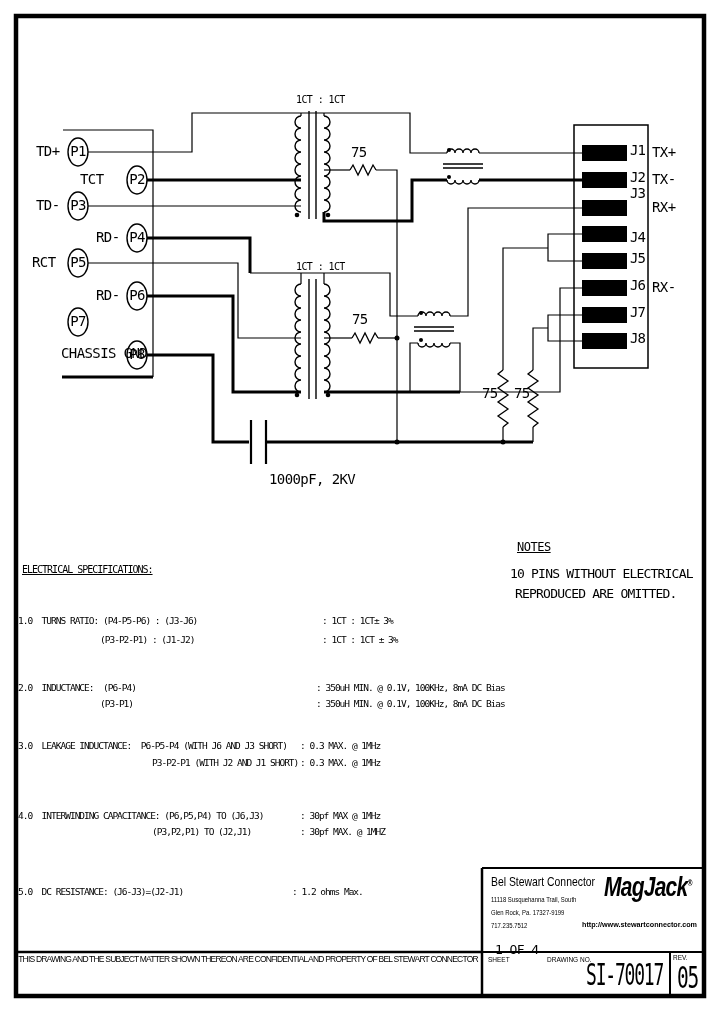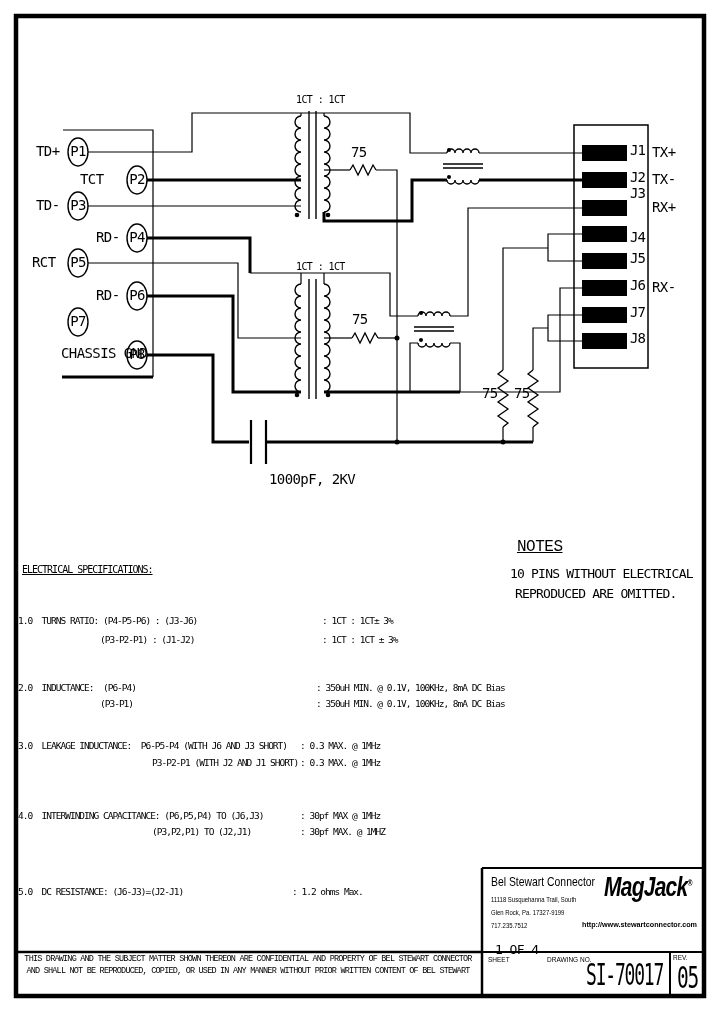--- a/index.html
+++ b/index.html
@@ -4,27 +4,27 @@
 <style>
   html,body{margin:0;padding:0;background:#fff;}
   #page{position:relative;width:720px;height:1012px;background:#fff;overflow:hidden;
         font-family:"DejaVu Sans Mono",monospace;color:#000;}
   #schem-svg{position:absolute;left:0;top:0;}
   .lbl{position:absolute;font-family:"DejaVu Sans Mono",monospace;font-size:14px;
        letter-spacing:-0.6px;white-space:pre;line-height:11px;}
   .pid{width:22px;text-align:center;}
   .jid{font-size:14px;letter-spacing:-1px;}
   .ratio{font-size:10px;}
-  .note-h{font-size:16px;letter-spacing:-0.5px;text-decoration:underline;font-family:Liberation Mono, monospace;}
+  .note-h{font-size:12px;letter-spacing:-0.5px;text-decoration:underline;}
   .note-l{font-size:13px;letter-spacing:-0.8px;}
   .spec{position:absolute;font-family:"DejaVu Sans Mono",monospace;font-size:9.5px;
         letter-spacing:-1px;white-space:pre;line-height:10px;}
   .spec-h{font-size:10px;text-decoration:underline;}
   .disc{position:absolute;left:18px;width:460px;text-align:center;
-        font-family:Liberation Mono, monospace;font-size:8.5px;letter-spacing:-0.8px;white-space:pre;}
+        font-family:Liberation Sans, sans-serif;font-size:8.5px;letter-spacing:-0.8px;white-space:pre;}
   .tb{position:absolute;font-family:"Liberation Sans","DejaVu Sans",sans-serif;transform-origin:left top;white-space:pre;}
   .company{font-size:13px;transform:scaleX(0.8);}
   .addr{font-size:7px;transform:scaleX(0.85);}
   .logo{font-size:28px;font-weight:bold;font-style:italic;transform:scaleX(0.75);letter-spacing:-1px;}
   .logo sup{font-size:9px;font-style:normal;}
   .url{font-size:8px;font-weight:bold;transform:scaleX(0.9);}
   .cell-lbl{position:absolute;font-family:Liberation Sans, sans-serif;font-size:6.5px;white-space:pre;}
   .big-num{position:absolute;font-family:"DejaVu Sans Mono",monospace;font-size:30px;
            letter-spacing:-2px;transform-origin:left top;white-space:pre;}
 </style>
@@ -246,15 +246,14 @@
   <div class="tb url" style="left:582px;top:920px">http://www.stewartconnector.com</div>
 
   <div class="cell-lbl" style="left:488px;top:956px">SHEET</div>
   <div class="lbl" style="left:495px;top:944px;font-size:13px">1 OF 4</div>
   <div class="cell-lbl" style="left:547px;top:956px">DRAWING NO.</div>
   <div class="big-num" style="left:586px;top:957px;transform:scaleX(0.6)">SI-70017</div>
   <div class="cell-lbl" style="left:673px;top:954px">REV.</div>
   <div class="big-num" style="left:677px;top:960px;transform:scaleX(0.65)">05</div>
 
   <div class="disc" style="top:954px">THIS DRAWING AND THE SUBJECT MATTER SHOWN THEREON ARE CONFIDENTIAL AND PROPERTY OF BEL STEWART CONNECTOR</div>
-  <div class="disc" style="top:966px">AND SHALL NOT BE REPRODUCED, COPIED, OR USED IN ANY MANNER WITHOUT PRIOR WRITTEN CONTENT OF BEL STEWART</div>
 
 </div>
 
 </body></html>

